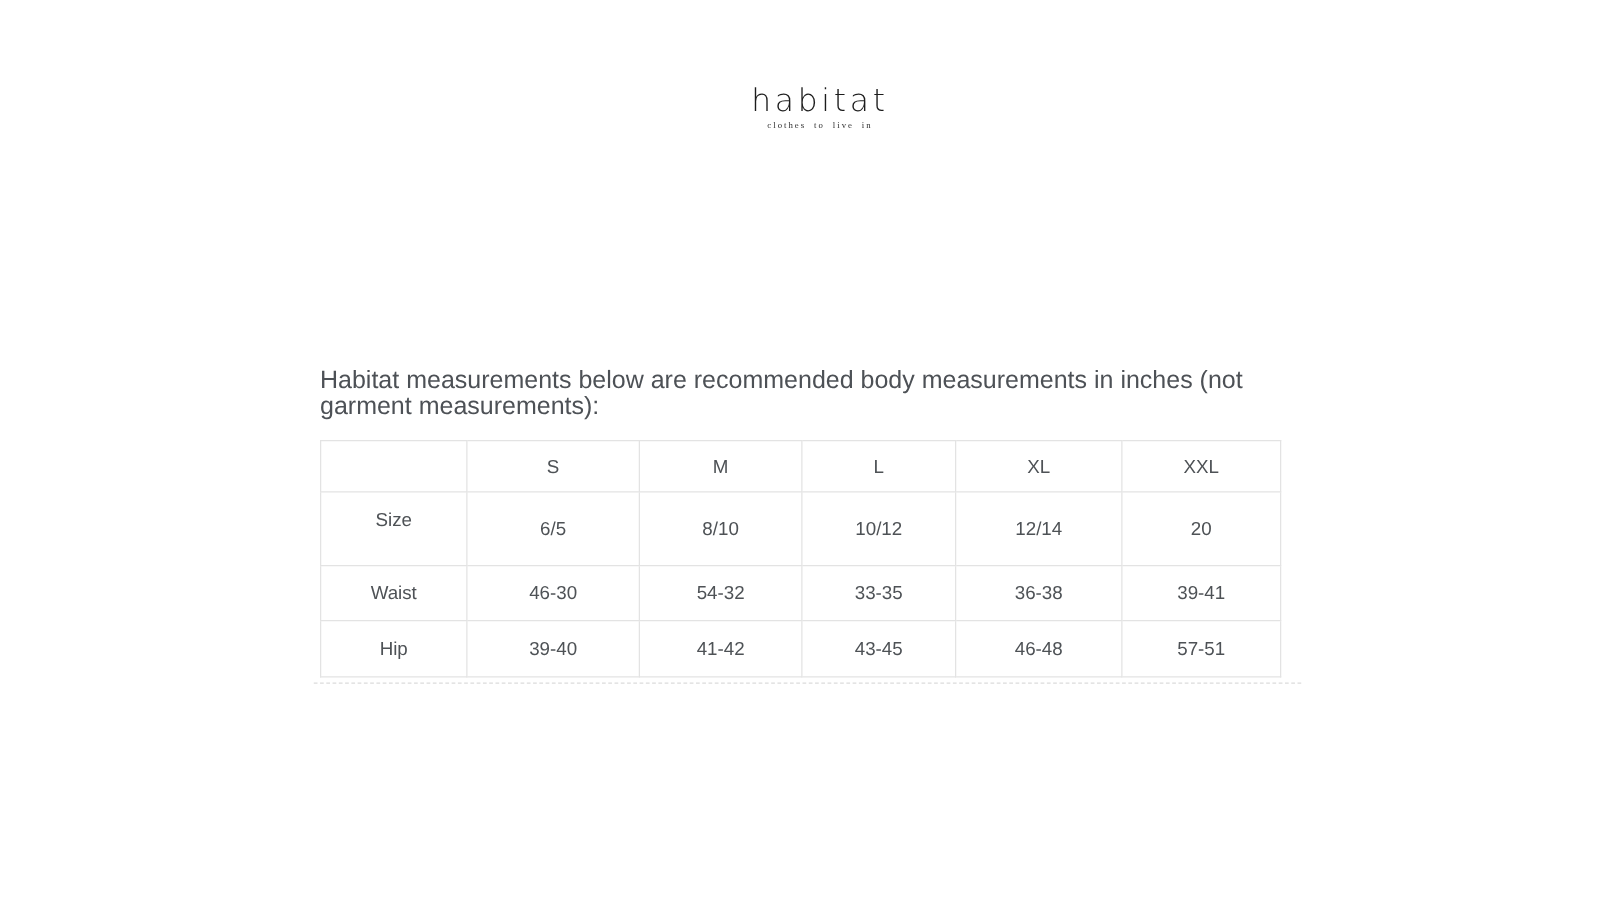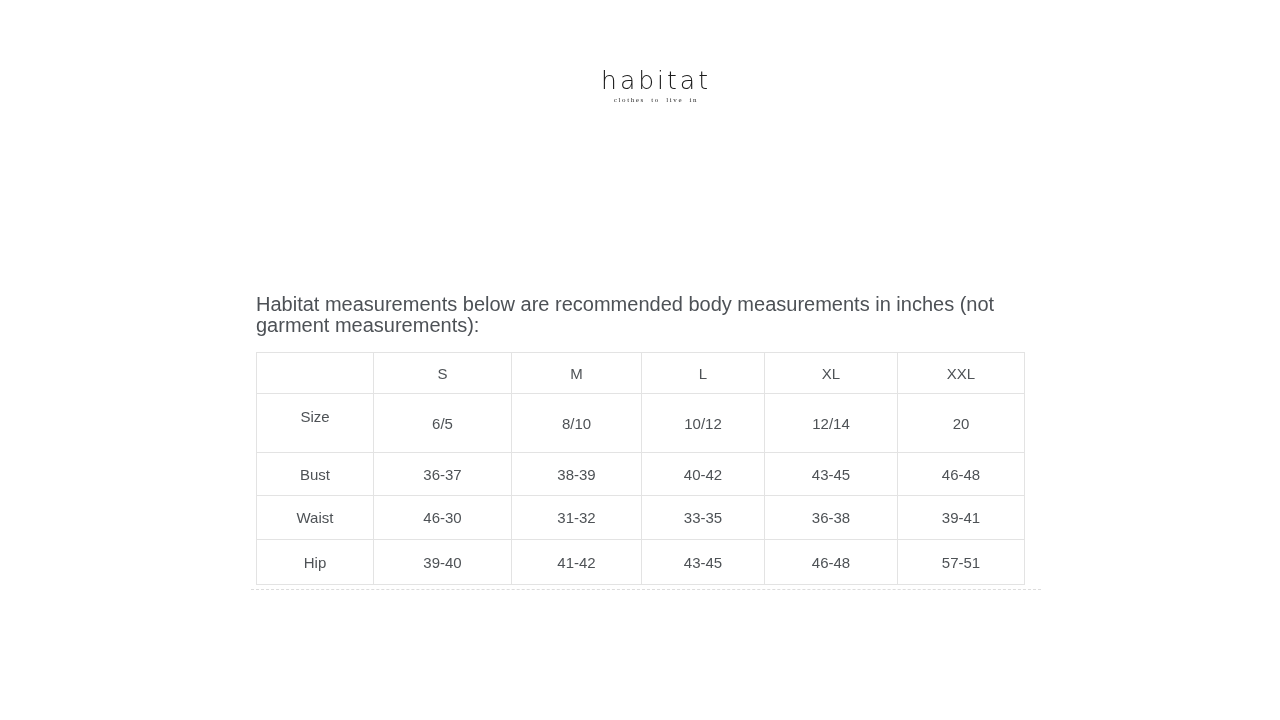--- a/index.html
+++ b/index.html
@@ -132,33 +132,25 @@
 
       <tr class="row-size">
         <td class="label-raised">Size</td>
         <td>6/5</td>
         <td>8/10</td>
         <td>10/12</td>
         <td>12/14</td>
         <td>20</td>
       </tr>
 
-      <tr class="row-bust">
-        <td>Bust</td>
-        <td>36-37</td>
-        <td>38-39</td>
-        <td>40-42</td>
-        <td>43-45</td>
-        <td>46-48</td>
-      </tr>
 
       <tr class="row-waist">
         <td>Waist</td>
         <td>46-30</td>
-        <td>31-32</td>
+        <td>54-32</td>
         <td>33-35</td>
         <td>36-38</td>
         <td>39-41</td>
       </tr>
 
       <tr class="row-hip">
         <td>Hip</td>
         <td>39-40</td>
         <td>41-42</td>
         <td>43-45</td>

